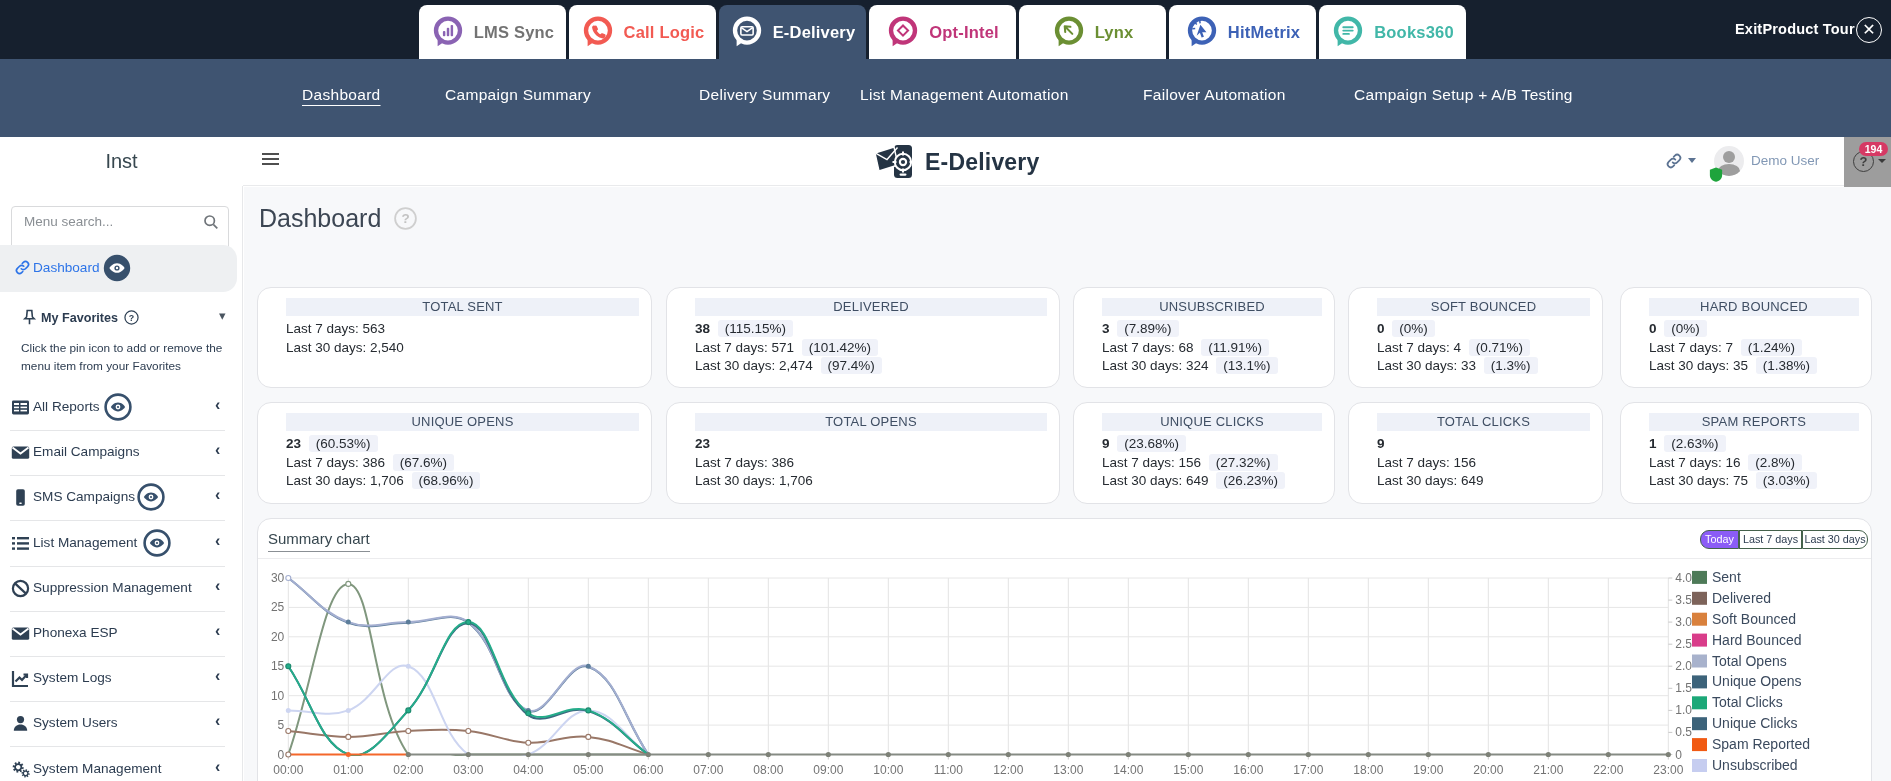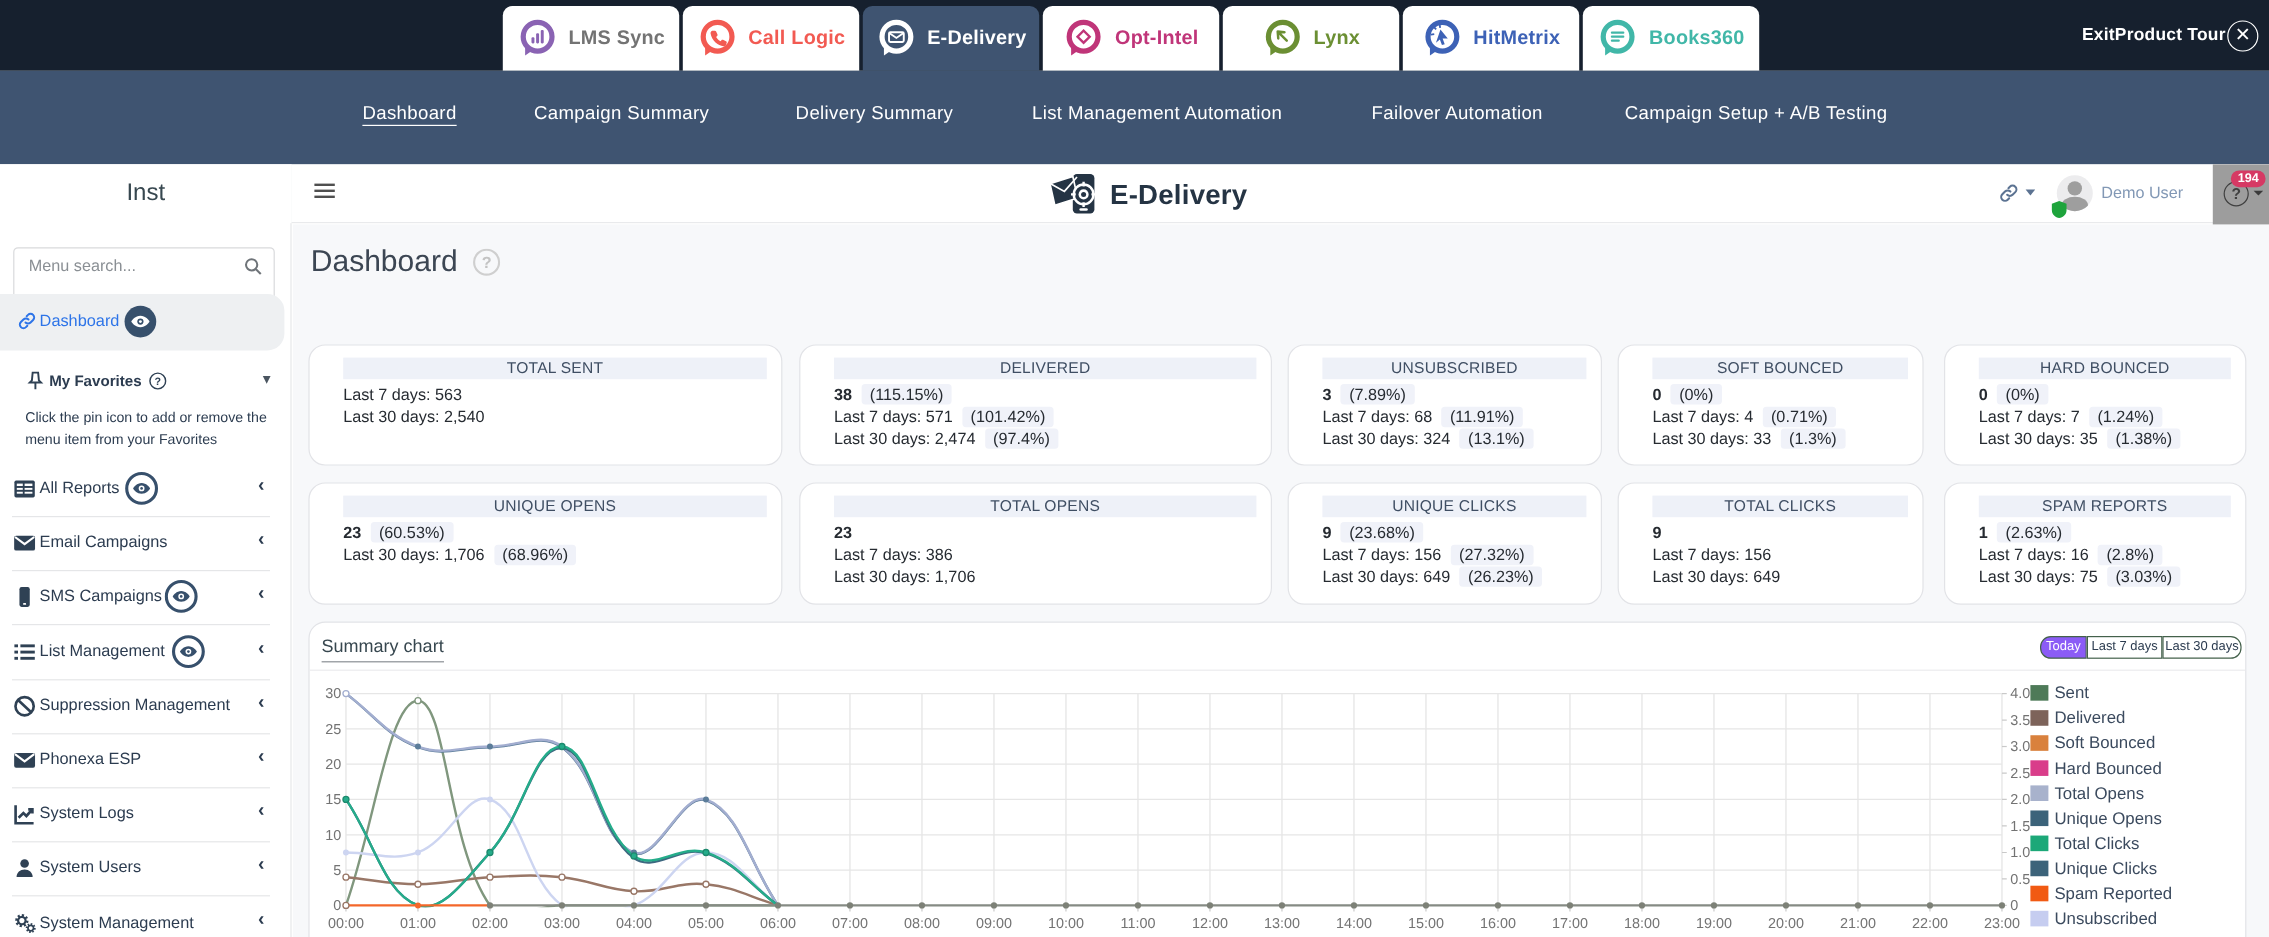--- a/index.html
+++ b/index.html
@@ -86,21 +86,21 @@
       <circle cx="18" cy="16.5" r="12.7" fill="#fff" stroke="#41b7a8" stroke-width="4.6"></circle>
       <path d="M13,13 h10 M13,16.5 h10 M13,20 h6" stroke="#41b7a8" stroke-width="2" stroke-linecap="round"></path>
     </svg>
     <span style="color:#41b7a8">Books360</span>
   </div>
 <div class="exit">ExitProduct Tour</div>
 <div class="xcirc">✕</div>
 <div class="nav2">
     <span style="position:absolute;left:302px;top:27px;text-decoration:underline;text-underline-offset:5px;">Dashboard</span>
     <span style="position:absolute;left:445px;top:27px;">Campaign Summary</span>
-    <span style="position:absolute;left:663px;top:27px;">Delivery Summary</span>
+    <span style="position:absolute;left:699px;top:27px;">Delivery Summary</span>
     <span style="position:absolute;left:860px;top:27px;">List Management Automation</span>
     <span style="position:absolute;left:1143px;top:27px;">Failover Automation</span>
     <span style="position:absolute;left:1354px;top:27px;">Campaign Setup + A/B Testing</span>
   </div>
 <div class="side"></div>
 <div style="position:absolute;left:0;top:137px;width:243px;height:49px;background:#fff;color:#37474f;font-size:20px;text-align:center;line-height:49px">Inst</div>
 <div class="hdr"></div>
 <div style="position:absolute;left:262px;top:153px;width:17px">
   <div style="height:2px;background:#4f4f4f;margin-bottom:3px"></div>
   <div style="height:2px;background:#4f4f4f;margin-bottom:3px"></div>
@@ -172,20 +172,21 @@
   </div>
 <div class="card" style="left:1620px;top:287px;width:252px;height:101px">
     <div class="cband">HARD BOUNCED</div>
     <div class="cline"><b>0</b> <span class="chip">(0%)</span></div>
     <div class="cline">Last 7 days: 7 <span class="chip">(1.24%)</span></div>
     <div class="cline">Last 30 days: 35 <span class="chip">(1.38%)</span></div>
   </div>
 <div class="card" style="left:257px;top:402px;width:395px;height:102px">
     <div class="cband">UNIQUE OPENS</div>
     <div class="cline"><b>23</b> <span class="chip">(60.53%)</span></div>
+    <div class="cline">Last 7 days: 386 <span class="chip">(67.6%)</span></div>
     <div class="cline">Last 30 days: 1,706 <span class="chip">(68.96%)</span></div>
   </div>
 <div class="card" style="left:666px;top:402px;width:394px;height:102px">
     <div class="cband">TOTAL OPENS</div>
     <div class="cline"><b>23</b></div>
     <div class="cline">Last 7 days: 386</div>
     <div class="cline">Last 30 days: 1,706</div>
   </div>
 <div class="card" style="left:1073px;top:402px;width:262px;height:102px">
     <div class="cband">UNIQUE CLICKS</div>

